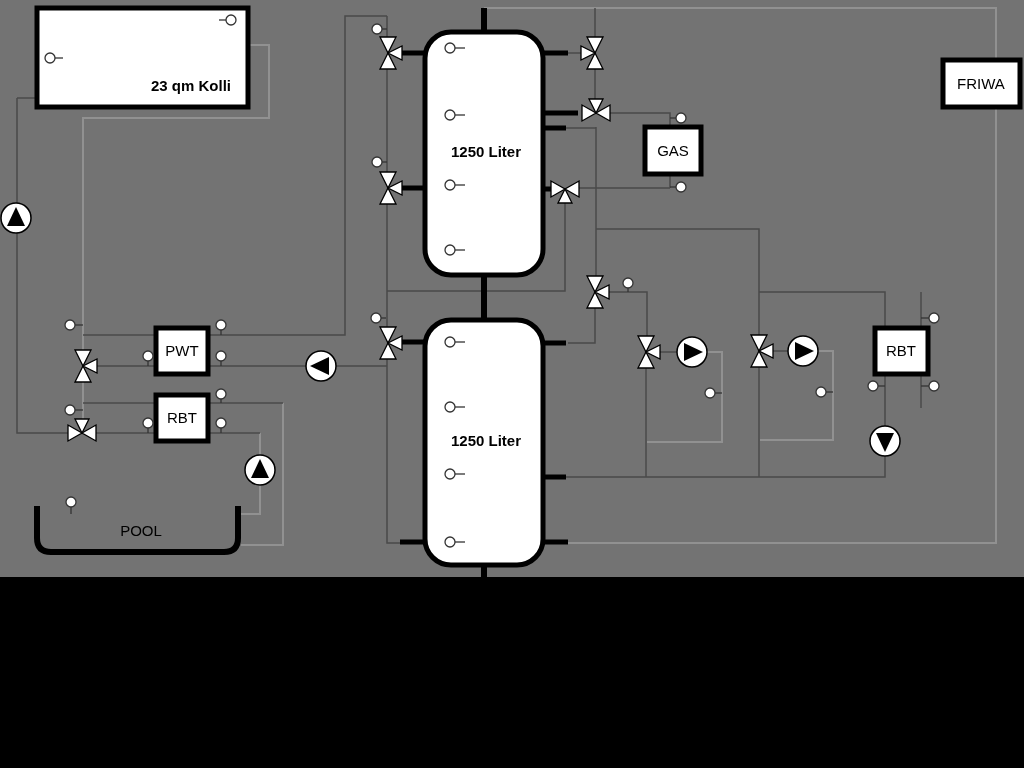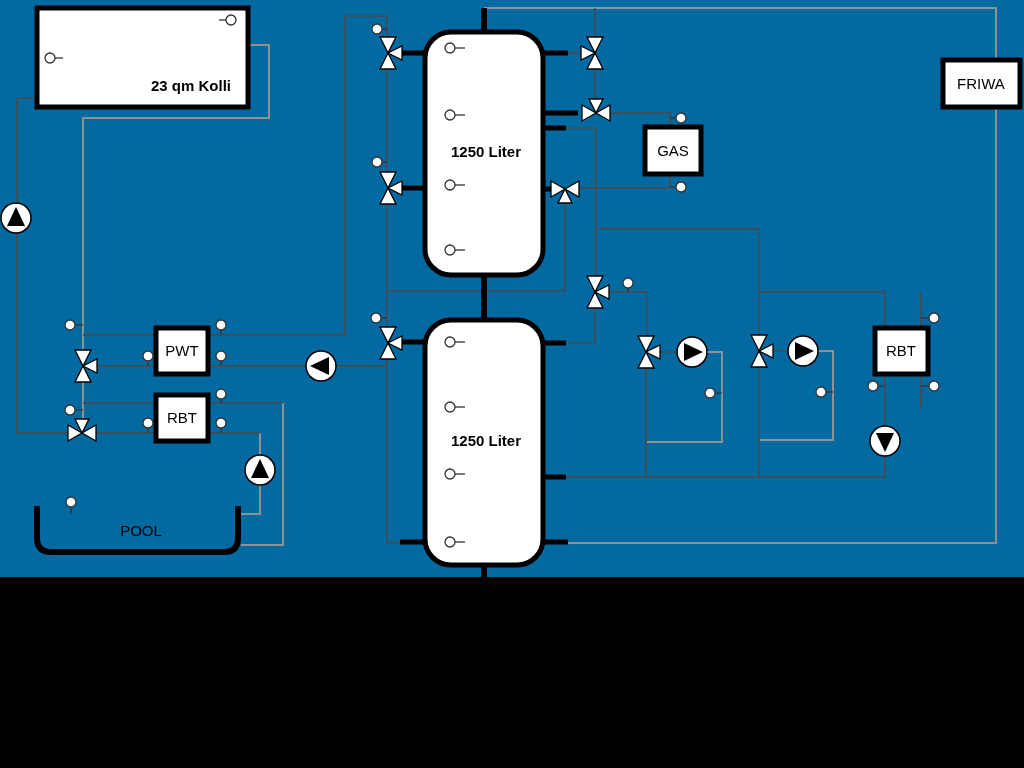--- a/index.html
+++ b/index.html
@@ -1,16 +1,16 @@
 <!DOCTYPE html>
 <html><head>
 <meta charset="utf-8">
 <style>
   html,body{margin:0;padding:0;background:#ffffff;}
-  #stage{position:relative;width:1024px;height:768px;background:#0369a1;overflow:hidden;
+  #stage{position:relative;width:1024px;height:768px;background:#737373;overflow:hidden;
          font-family:"Liberation Sans", sans-serif;}
   svg{display:block;}
   text{font-family:"Liberation Sans", sans-serif;fill:#000;}
   .lbl{font-size:15px;font-weight:400;}
   .lblb{font-size:15px;font-weight:700;}
 </style>
 </head>
 <body>
 
 <div id="stage">

